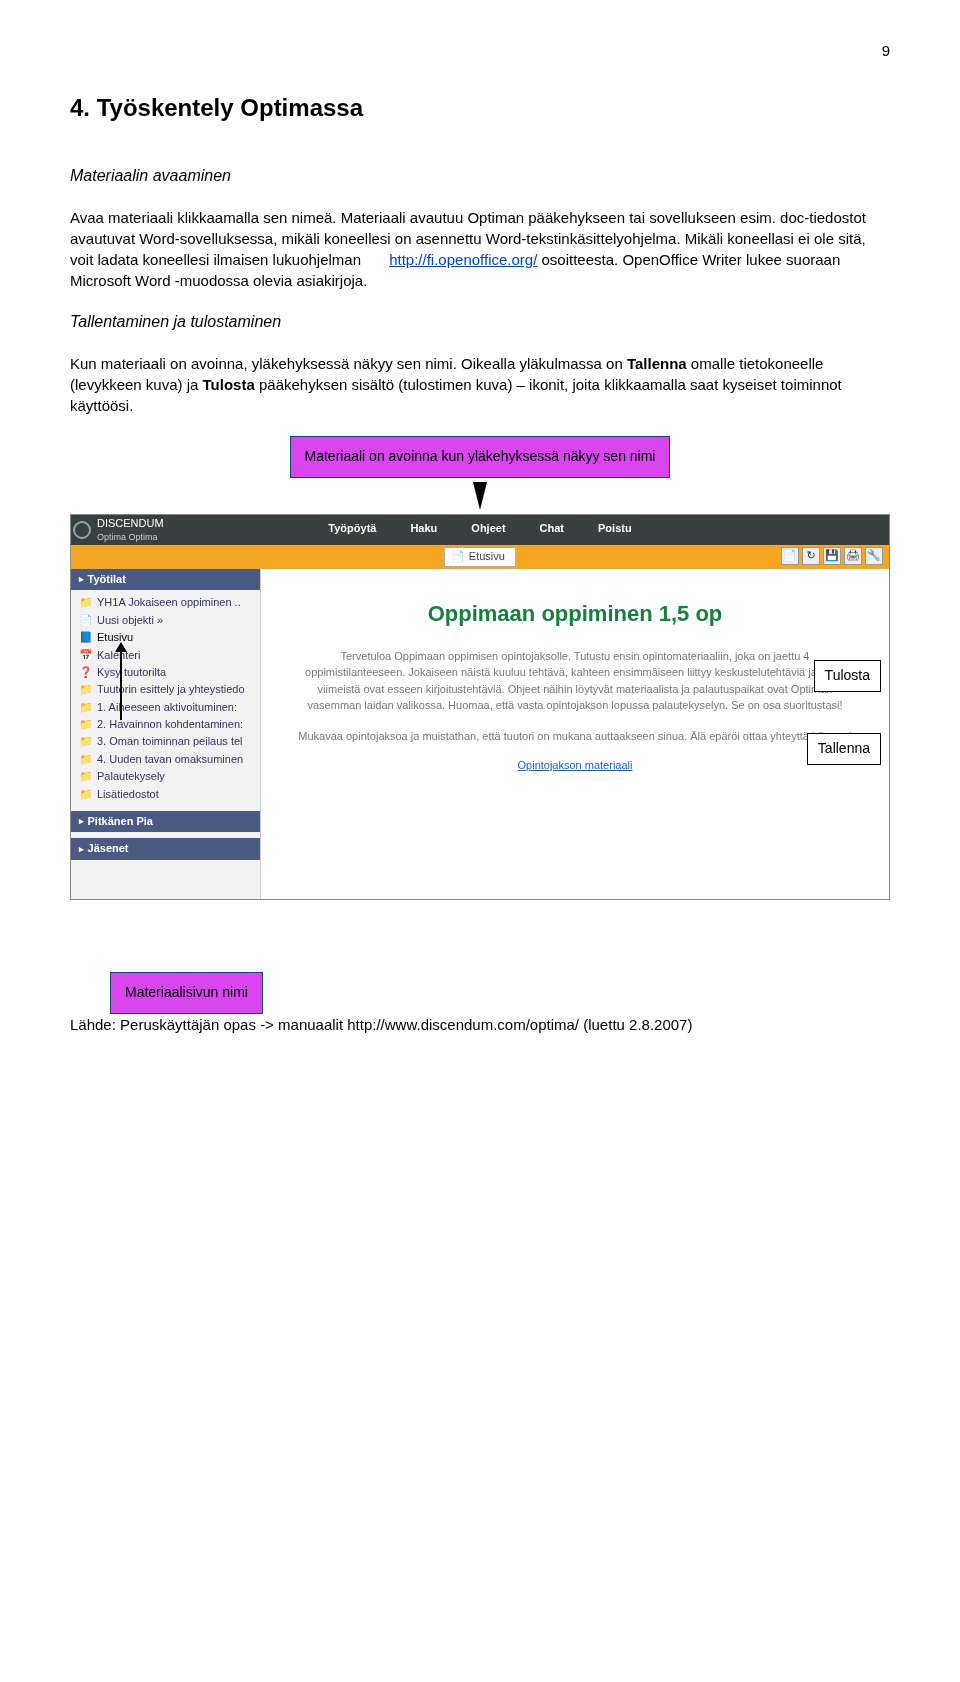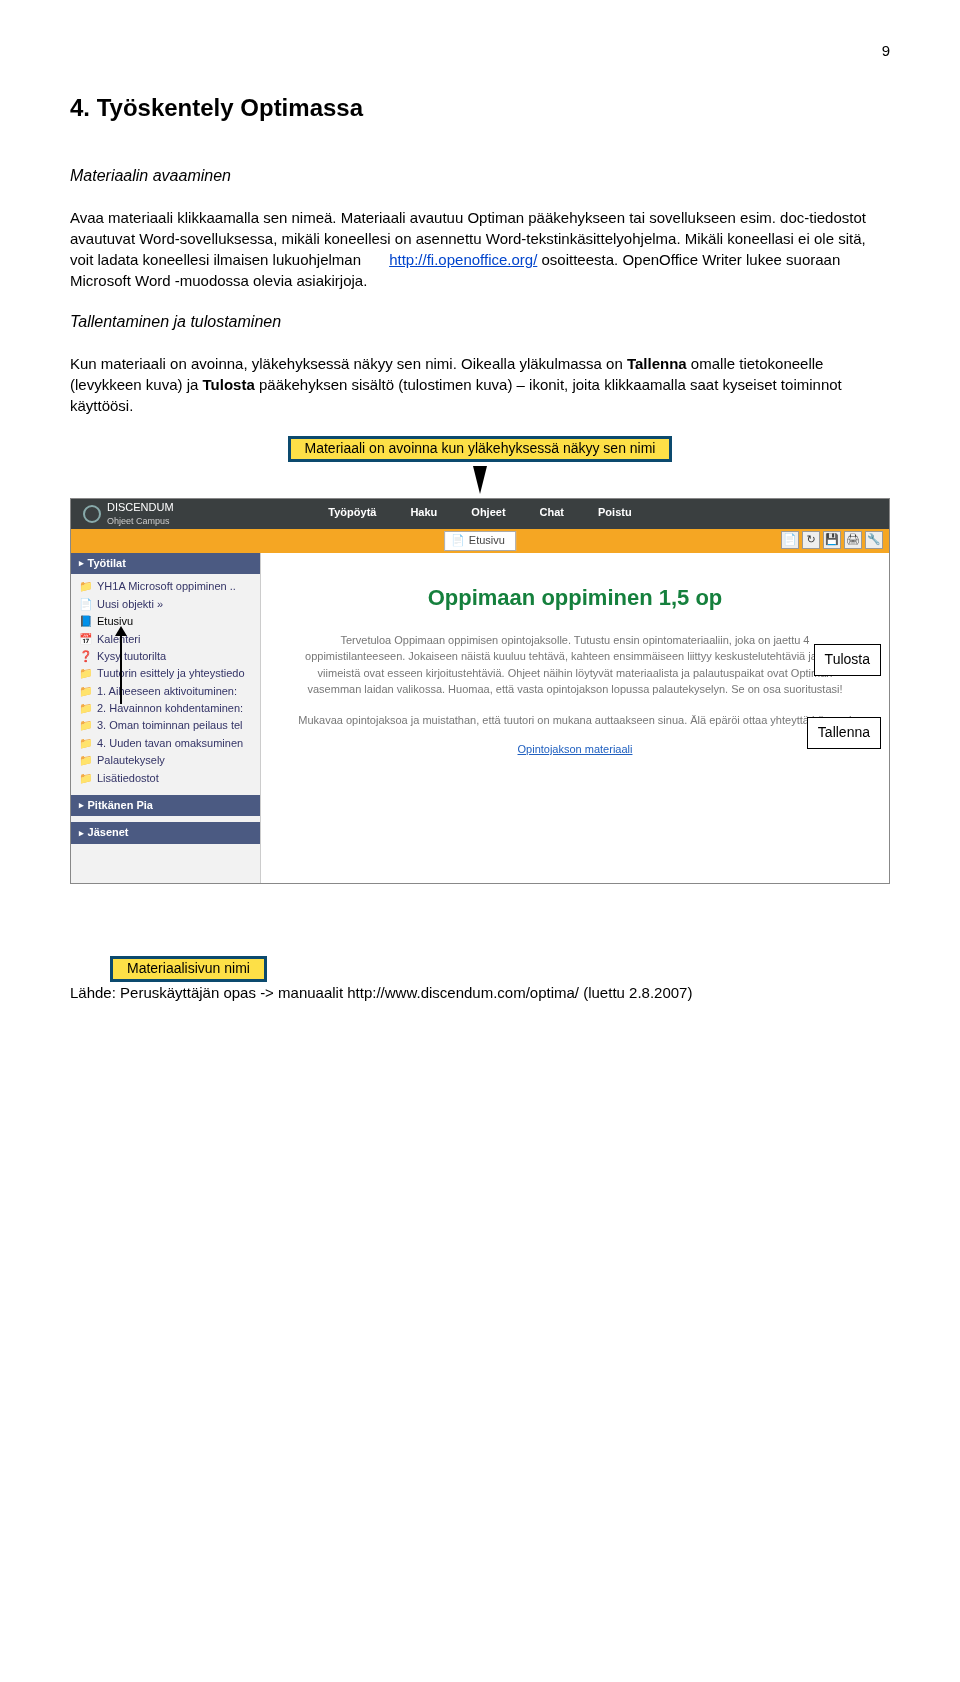--- a/index.html
+++ b/index.html
@@ -14,24 +14,24 @@
     line-height: 1.4;
   }
   .page-num { text-align: right; font-size: 15px; margin-bottom: 30px; }
   h1 { font-size: 24px; font-weight: bold; margin-bottom: 40px; }
   h2.sub { font-size: 16px; font-weight: normal; font-style: italic; margin-bottom: 20px; }
   p { margin-bottom: 20px; }
   a.link { color: #0044cc; text-decoration: underline; margin-left: 24px; }
   .strong { font-weight: bold; }
   .callout-wrap { display: flex; flex-direction: column; align-items: center; margin: 10px 0 6px 0; }
   .callout-box {
-    border: 3px solid #0c4a6e;
-    padding: 0 14px;
+    border: 1px solid #0c4a6e;
+    padding: 10px 14px;
     font-size: 14px;
-    background: #fde047;
+    background: #d946ef;
   }
   .arrow-down {
     width: 0; height: 0;
     border-left: 7px solid transparent;
     border-right: 7px solid transparent;
     border-top: 28px solid #000;
     margin-top: 4px;
   }
   
   .shot {
@@ -40,21 +40,21 @@
     font-size: 11px;
     color: #333;
     margin-top: -2px;
   }
   .shot-top {
     background: #3a3f40;
     color: #fff;
     display: flex;
     align-items: center;
     height: 30px;
-    padding: 0 12px;
+    padding: 0 2px;
     position: relative;
   }
   .shot-logo {
     display: flex; align-items: center; gap: 6px;
     font-size: 11px; color: #fff;
   }
   .shot-logo .circ {
     width: 18px; height: 18px; border: 2px solid #8aa; border-radius: 50%;
     display: flex; align-items: center; justify-content: center;
   }
@@ -183,21 +183,21 @@
   <div class="callout-box">Materiaali on avoinna kun yläkehyksessä näkyy sen nimi</div>
   <div class="arrow-down"></div>
 </div>
 
 <div class="shot">
   <div class="shot-top">
     <div class="shot-logo">
       <span class="circ"></span>
       <div>
         <div>DISCENDUM</div>
-        <div style="font-size:9px; color:#ccc;">Ohjeet Campus</div>
+        <div style="font-size:9px; color:#ccc;">Optima Optima</div>
       </div>
     </div>
     <div class="topnav">
       <span>Työpöytä</span>
       <span>Haku</span>
       <span>Ohjeet</span>
       <span>Chat</span>
       <span>Poistu</span>
     </div>
   </div>
@@ -213,21 +213,21 @@
       <span class="tb-icon">🖨</span>
       <span class="tb-icon">🔧</span>
     </div>
   </div>
   <div class="shot-body">
     <div class="sidebar">
       <div class="side-hdr">Työtilat</div>
       <ul class="side-list">
         <li>
             <span class="ic">📁</span>
-            <span>YH1A Microsoft oppiminen ..</span>
+            <span>YH1A Jokaiseen oppiminen ..</span>
           </li>
         <li>
             <span class="ic">📄</span>
             <span>Uusi objekti  »</span>
           </li>
         <li class="sel">
             <span class="ic">📘</span>
             <span>Etusivu</span>
           </li>
         <li>

